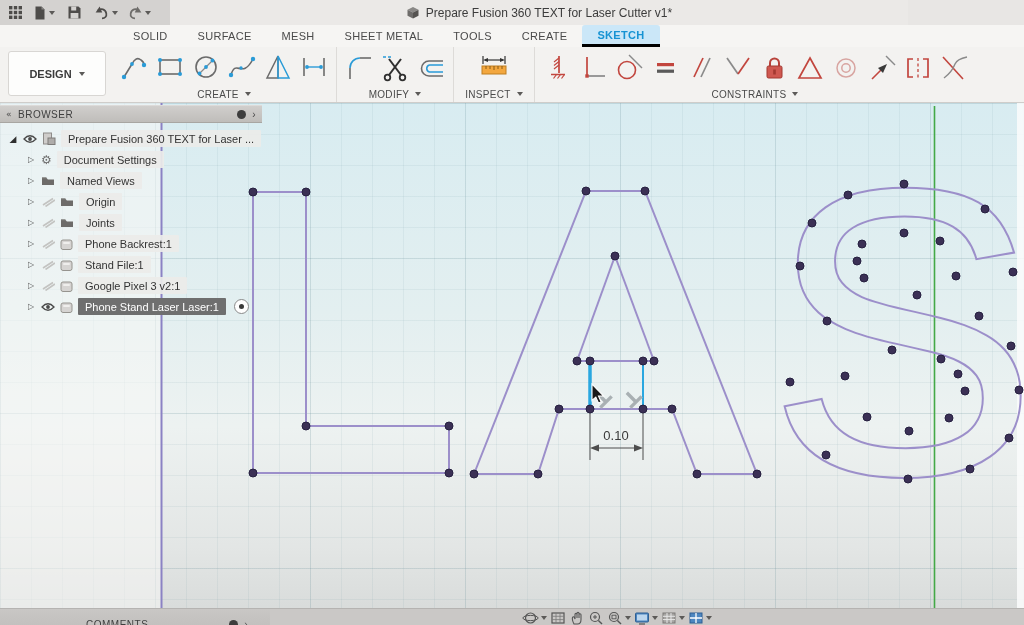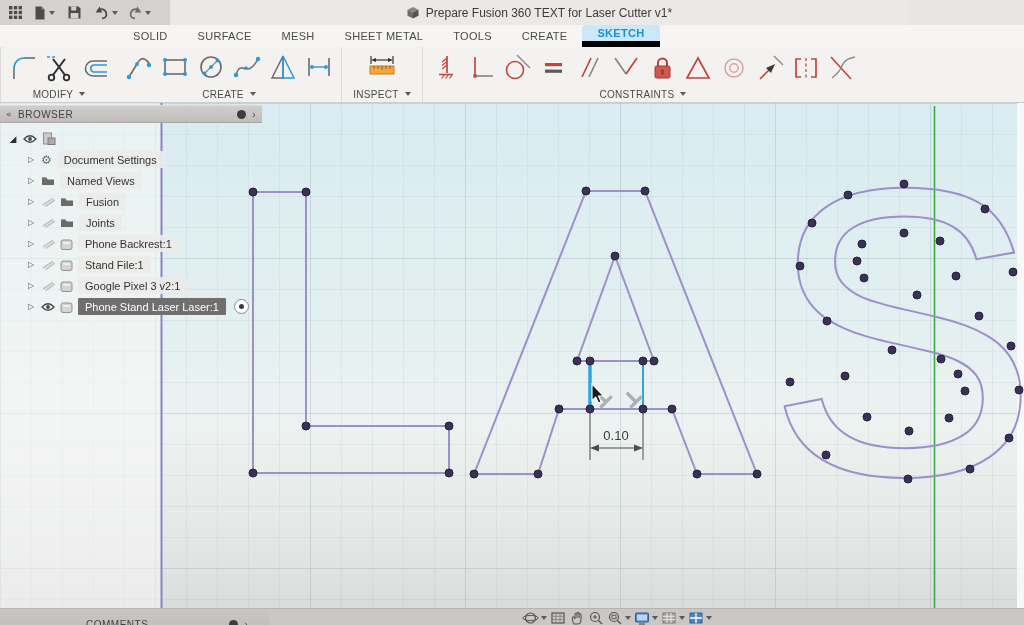--- a/index.html
+++ b/index.html
@@ -14,21 +14,21 @@
   .qi{display:flex;align-items:center;height:100%;}
   .caret{width:0;height:0;border-left:3.5px solid transparent;border-right:3.5px solid transparent;
          border-top:4px solid #5c5a58;margin-left:2px;}
   .doc-tab{flex:1;display:flex;align-items:center;justify-content:center;gap:6px;background:#ebe9e7;}
   .doc-title{font-size:12px;color:#3c3c3c;}
   
   .tabbar{position:absolute;left:0;top:25px;width:1024px;height:22px;background:#f6f5f3;
           display:flex;align-items:stretch;padding-left:118px;box-sizing:border-box;}
   .tab{font-size:11px;color:#4a4a4a;letter-spacing:.3px;padding:8px 15px;display:flex;
        align-items:center;cursor:default;}
-  .tab.active{background:#cbe7f8;color:#1793d3;font-weight:bold;border-bottom:7px solid #000000;
+  .tab.active{background:#cbe7f8;color:#1793d3;font-weight:bold;border-bottom:3px solid #000000;
               border-radius:3px 3px 0 0;box-sizing:border-box;}
   
   .toolbar{position:absolute;left:0;top:47px;width:1024px;height:56px;background:#f3f2f0;
            border-bottom:1px solid #cfcdca;display:flex;box-sizing:border-box;}
   .design-btn{margin:4px 6px 6px 8px;width:96px;background:#fdfdfc;border:1px solid #d8d6d3;
               border-radius:3px;display:flex;align-items:center;justify-content:center;gap:5px;
               font-size:11px;font-weight:bold;color:#3c3c3c;}
   .tsection{display:flex;flex-direction:column;border-left:1px solid #dddbd8;padding:0 4px;}
   .tsection.first{border-left:none;}
   .ticons{display:flex;align-items:center;height:40px;}
@@ -156,20 +156,82 @@
   <span class="tab">SOLID</span>
   <span class="tab">SURFACE</span>
   <span class="tab">MESH</span>
   <span class="tab">SHEET METAL</span>
   <span class="tab">TOOLS</span>
   <span class="tab">CREATE</span>
   <span class="tab active">SKETCH</span>
 </div>
 
 <div class="toolbar">
+  <div class="design-btn">
+    <span>DESIGN</span>
+    <span class="caret"></span>
+  </div>
+
+  <div class="tsection first">
+    <div class="ticons">
+      <span class="ticon">
+        <svg viewBox="0 0 30 30" width="30" height="30">
+            <path d="M5 25 L13 12 Q17 4 22 8 Q25 10 25 13" fill="none" stroke="#6b6b6b" stroke-width="1.6"></path>
+            <circle cx="5" cy="25" r="2.2" fill="#2a9bd7"></circle>
+            <circle cx="13" cy="12" r="1.9" fill="#2a9bd7"></circle>
+            <circle cx="25" cy="13" r="2.2" fill="#2a9bd7"></circle>
+          </svg>
+      </span>
+      <span class="ticon">
+        <svg viewBox="0 0 30 30" width="30" height="30">
+            <rect x="5" y="8" width="20" height="14" fill="none" stroke="#6b6b6b" stroke-width="1.6"></rect>
+            <circle cx="5" cy="8" r="2" fill="#2a9bd7"></circle>
+            <circle cx="25" cy="8" r="2" fill="#2a9bd7"></circle>
+            <circle cx="5" cy="22" r="2" fill="#2a9bd7"></circle>
+            <circle cx="25" cy="22" r="2" fill="#2a9bd7"></circle>
+          </svg>
+      </span>
+      <span class="ticon">
+        <svg viewBox="0 0 30 30" width="30" height="30">
+            <circle cx="15" cy="15" r="10" fill="none" stroke="#6b6b6b" stroke-width="1.6"></circle>
+            <line x1="8.5" y1="21.5" x2="21.5" y2="8.5" stroke="#8a8a8a" stroke-width="1.3"></line>
+            <circle cx="8.5" cy="21.5" r="1.9" fill="#2a9bd7"></circle>
+            <circle cx="15" cy="15" r="1.9" fill="#2a9bd7"></circle>
+            <circle cx="21.5" cy="8.5" r="1.9" fill="#2a9bd7"></circle>
+          </svg>
+      </span>
+      <span class="ticon">
+        <svg viewBox="0 0 30 30" width="30" height="30">
+            <path d="M4 23 C9 6 15 28 26 7" fill="none" stroke="#6b6b6b" stroke-width="1.6"></path>
+            <circle cx="4" cy="23" r="2.2" fill="#2a9bd7"></circle>
+            <circle cx="14" cy="16" r="1.7" fill="#2a9bd7"></circle>
+            <circle cx="26" cy="7" r="2.2" fill="#2a9bd7"></circle>
+          </svg>
+      </span>
+      <span class="ticon">
+        <svg viewBox="0 0 30 30" width="30" height="30">
+            <path d="M15 4 L4 26 H15 Z" fill="none" stroke="#6b6b6b" stroke-width="1.5"></path>
+            <path d="M15 4 L26 26 H15 Z" fill="none" stroke="#2a9bd7" stroke-width="1.5"></path>
+          </svg>
+      </span>
+      <span class="ticon">
+        <svg viewBox="0 0 30 30" width="30" height="30">
+            <line x1="5" y1="6" x2="5" y2="24" stroke="#6b6b6b" stroke-width="1.6"></line>
+            <line x1="25" y1="6" x2="25" y2="24" stroke="#6b6b6b" stroke-width="1.6"></line>
+            <line x1="7" y1="15" x2="23" y2="15" stroke="#2a9bd7" stroke-width="1.4"></line>
+            <circle cx="8" cy="15" r="1.9" fill="#2a9bd7"></circle>
+            <circle cx="22" cy="15" r="1.9" fill="#2a9bd7"></circle>
+          </svg>
+      </span>
+    </div>
+    <div class="tlabel">
+      <span>CREATE</span>
+      <span class="caret"></span>
+    </div>
+  </div>
 
   <div class="tsection">
     <div class="ticons">
       <span class="ticon">
         <svg viewBox="0 0 30 30" width="30" height="30">
             <path d="M6 27 V16" stroke="#6b6b6b" stroke-width="1.6" fill="none"></path>
             <path d="M6 16 A10 10 0 0 1 16 6" stroke="#2a9bd7" stroke-width="1.6" fill="none"></path>
             <path d="M16 6 H27" stroke="#6b6b6b" stroke-width="1.6" fill="none"></path>
           </svg>
       </span>
@@ -184,78 +246,20 @@
       </span>
       <span class="ticon">
         <svg viewBox="0 0 30 30" width="30" height="30">
             <path d="M27 9 H13 a7.5 7.5 0 0 0 0 15 H27" fill="none" stroke="#6b6b6b" stroke-width="1.6"></path>
             <path d="M27 13 H13.5 a3.6 3.6 0 0 0 0 7 H27" fill="none" stroke="#2a9bd7" stroke-width="1.6"></path>
           </svg>
       </span>
     </div>
     <div class="tlabel">
       <span>MODIFY</span>
-      <span class="caret"></span>
-    </div>
-  </div>
-
-  <div class="tsection first">
-    <div class="ticons">
-      <span class="ticon">
-        <svg viewBox="0 0 30 30" width="30" height="30">
-            <path d="M5 25 L13 12 Q17 4 22 8 Q25 10 25 13" fill="none" stroke="#6b6b6b" stroke-width="1.6"></path>
-            <circle cx="5" cy="25" r="2.2" fill="#2a9bd7"></circle>
-            <circle cx="13" cy="12" r="1.9" fill="#2a9bd7"></circle>
-            <circle cx="25" cy="13" r="2.2" fill="#2a9bd7"></circle>
-          </svg>
-      </span>
-      <span class="ticon">
-        <svg viewBox="0 0 30 30" width="30" height="30">
-            <rect x="5" y="8" width="20" height="14" fill="none" stroke="#6b6b6b" stroke-width="1.6"></rect>
-            <circle cx="5" cy="8" r="2" fill="#2a9bd7"></circle>
-            <circle cx="25" cy="8" r="2" fill="#2a9bd7"></circle>
-            <circle cx="5" cy="22" r="2" fill="#2a9bd7"></circle>
-            <circle cx="25" cy="22" r="2" fill="#2a9bd7"></circle>
-          </svg>
-      </span>
-      <span class="ticon">
-        <svg viewBox="0 0 30 30" width="30" height="30">
-            <circle cx="15" cy="15" r="10" fill="none" stroke="#6b6b6b" stroke-width="1.6"></circle>
-            <line x1="8.5" y1="21.5" x2="21.5" y2="8.5" stroke="#8a8a8a" stroke-width="1.3"></line>
-            <circle cx="8.5" cy="21.5" r="1.9" fill="#2a9bd7"></circle>
-            <circle cx="15" cy="15" r="1.9" fill="#2a9bd7"></circle>
-            <circle cx="21.5" cy="8.5" r="1.9" fill="#2a9bd7"></circle>
-          </svg>
-      </span>
-      <span class="ticon">
-        <svg viewBox="0 0 30 30" width="30" height="30">
-            <path d="M4 23 C9 6 15 28 26 7" fill="none" stroke="#6b6b6b" stroke-width="1.6"></path>
-            <circle cx="4" cy="23" r="2.2" fill="#2a9bd7"></circle>
-            <circle cx="14" cy="16" r="1.7" fill="#2a9bd7"></circle>
-            <circle cx="26" cy="7" r="2.2" fill="#2a9bd7"></circle>
-          </svg>
-      </span>
-      <span class="ticon">
-        <svg viewBox="0 0 30 30" width="30" height="30">
-            <path d="M15 4 L4 26 H15 Z" fill="none" stroke="#6b6b6b" stroke-width="1.5"></path>
-            <path d="M15 4 L26 26 H15 Z" fill="none" stroke="#2a9bd7" stroke-width="1.5"></path>
-          </svg>
-      </span>
-      <span class="ticon">
-        <svg viewBox="0 0 30 30" width="30" height="30">
-            <line x1="5" y1="6" x2="5" y2="24" stroke="#6b6b6b" stroke-width="1.6"></line>
-            <line x1="25" y1="6" x2="25" y2="24" stroke="#6b6b6b" stroke-width="1.6"></line>
-            <line x1="7" y1="15" x2="23" y2="15" stroke="#2a9bd7" stroke-width="1.4"></line>
-            <circle cx="8" cy="15" r="1.9" fill="#2a9bd7"></circle>
-            <circle cx="22" cy="15" r="1.9" fill="#2a9bd7"></circle>
-          </svg>
-      </span>
-    </div>
-    <div class="tlabel">
-      <span>CREATE</span>
       <span class="caret"></span>
     </div>
   </div>
 
   <div class="tsection">
     <div class="ticons" style="justify-content:center;min-width:72px;">
       <span class="ticon">
         <svg viewBox="0 0 32 30" width="32" height="30">
             <line x1="5" y1="4" x2="5" y2="12" stroke="#333" stroke-width="1.2"></line>
             <line x1="27" y1="4" x2="27" y2="12" stroke="#333" stroke-width="1.2"></line>
@@ -463,20 +467,21 @@
     <div class="brow lvl0">
       <span class="arr open glyph">◢</span>
       <svg width="14" height="10">
           <path d="M1 5 Q7 -1.5 13 5 Q7 11.5 1 5 Z" fill="none" stroke="#4a4a4a" stroke-width="1.3"></path>
           <circle cx="7" cy="5" r="1.9" fill="#4a4a4a"></circle>
         </svg>
       <svg width="14" height="13">
           <rect x="1.5" y="1" width="8" height="11" fill="#cfcdcb" stroke="#8e8c8a"></rect>
           <rect x="6" y="6" width="7" height="6.5" fill="#aeacaa" stroke="#7e7c7a"></rect>
         </svg>
+      <span class="pill">Prepare Fusion 360 TEXT for Laser ...</span>
     </div>
 
     <div class="brow lvl1">
       <span class="arr glyph">▷</span>
       <span class="glyph" style="font-size:12px;color:#6e6e6e;line-height:1">⚙</span>
       <span class="pill">Document Settings</span>
     </div>
 
     <div class="brow lvl1">
       <span class="arr glyph">▷</span>
@@ -489,21 +494,21 @@
 
     <div class="brow lvl1">
       <span class="arr glyph">▷</span>
       <svg width="14" height="10">
           <path d="M2 8 L12 1.5 M4.5 9.5 L14 3" stroke="#c3c3c1" stroke-width="1.6" fill="none"></path>
         </svg>
       <svg width="14" height="11">
           <path d="M1 3 h4.5 l1.4 1.6 H13 V10 H1 Z" fill="#6d6b69"></path>
           <path d="M1 2.2 h4.2 l1 1.2 h-5.2 Z" fill="#7d7b79"></path>
         </svg>
-      <span class="pill">Fusion</span>
+      <span class="pill">Origin</span>
     </div>
 
     <div class="brow lvl1">
       <span class="arr glyph">▷</span>
       <svg width="14" height="10">
           <path d="M2 8 L12 1.5 M4.5 9.5 L14 3" stroke="#c3c3c1" stroke-width="1.6" fill="none"></path>
         </svg>
       <svg width="14" height="11">
           <path d="M1 3 h4.5 l1.4 1.6 H13 V10 H1 Z" fill="#6d6b69"></path>
           <path d="M1 2.2 h4.2 l1 1.2 h-5.2 Z" fill="#7d7b79"></path>

